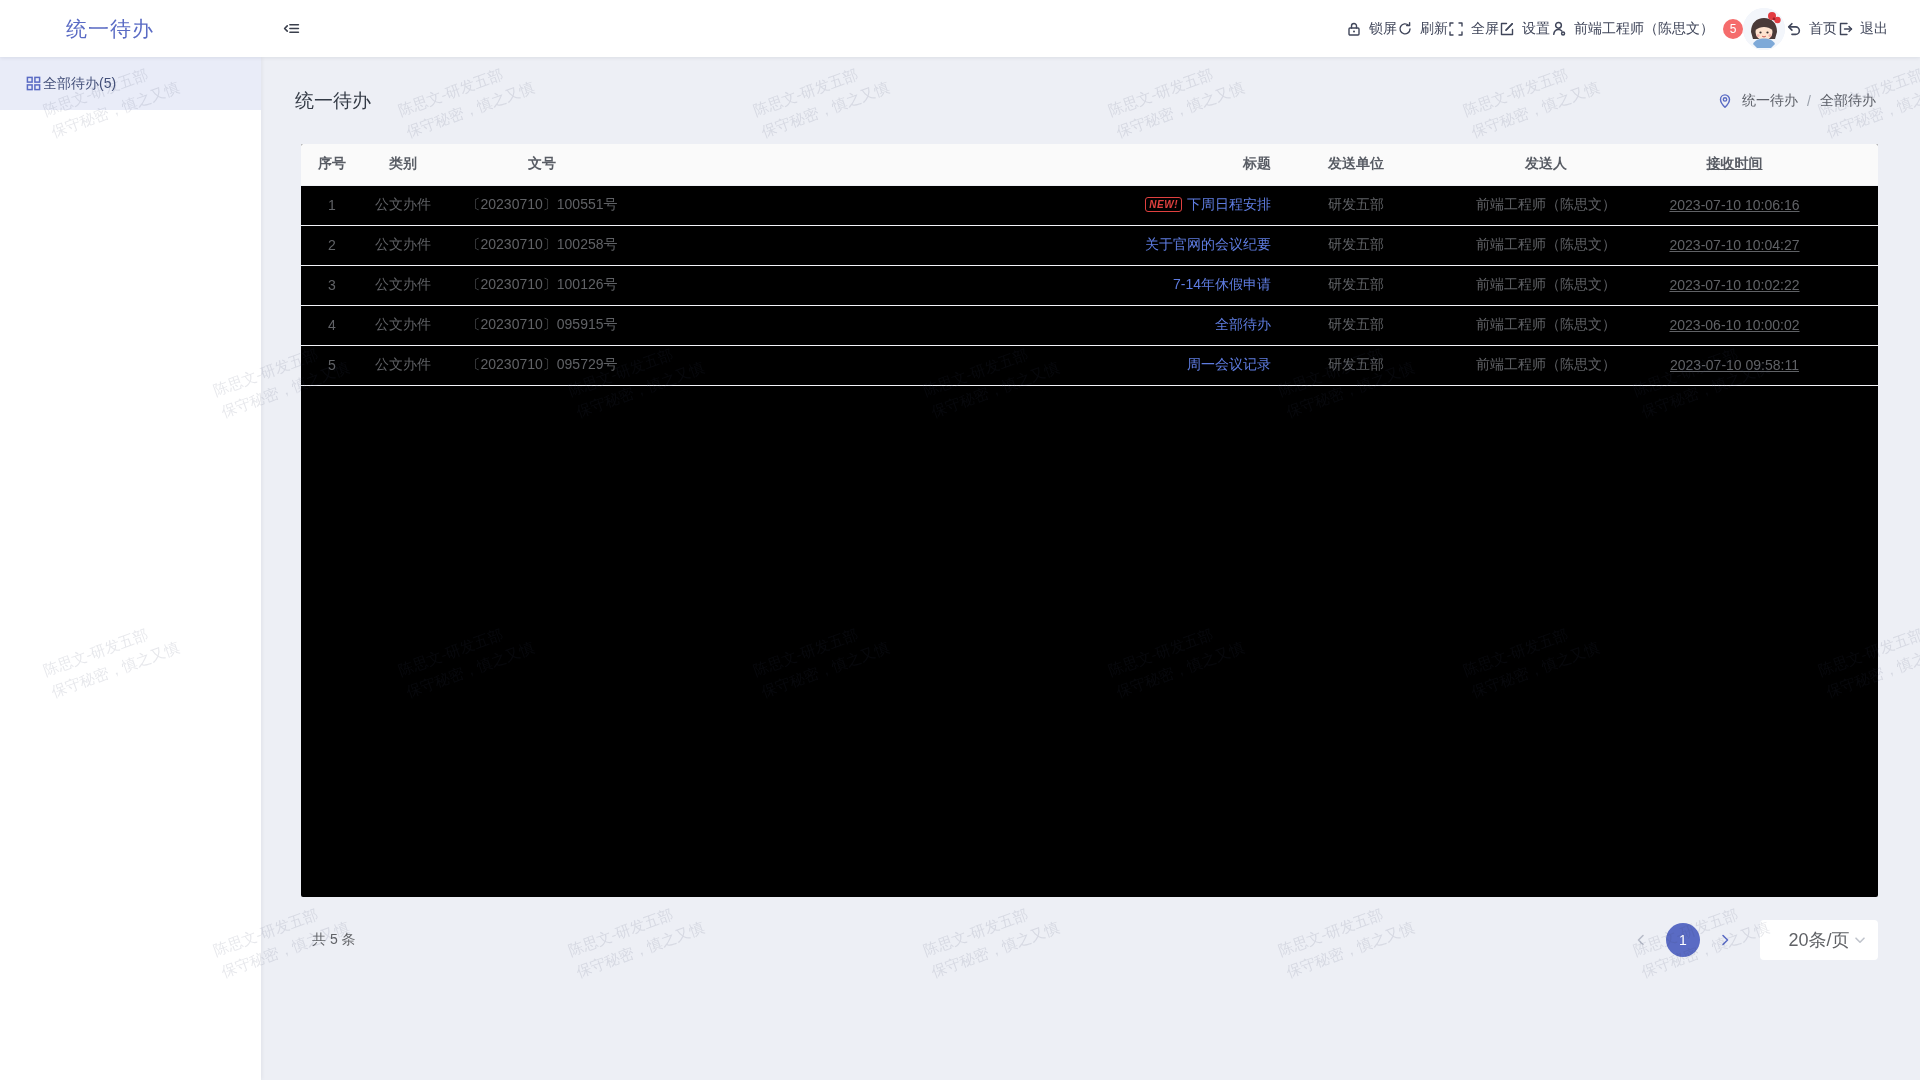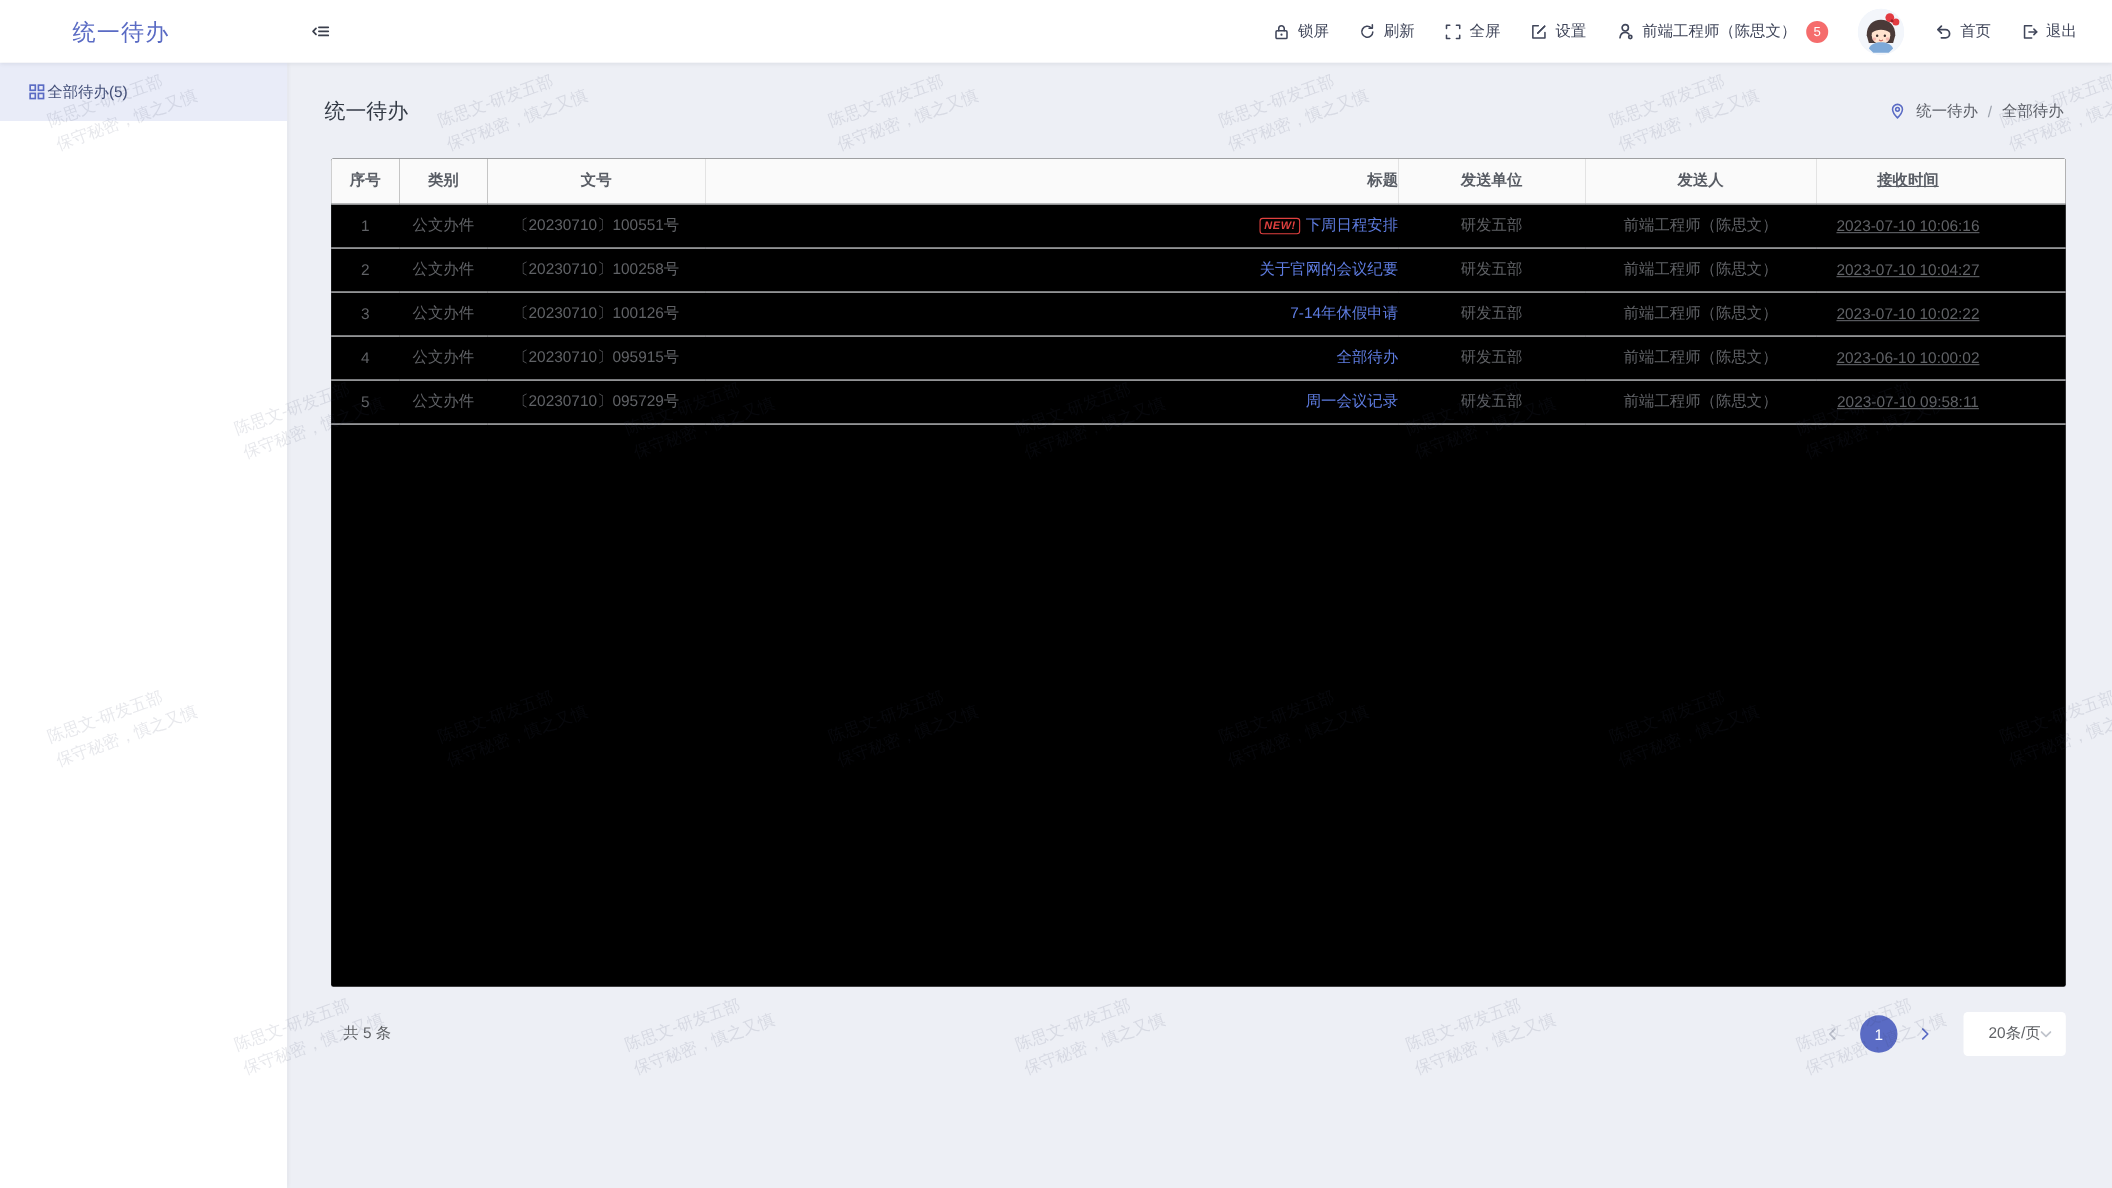--- a/index.html
+++ b/index.html
@@ -16,21 +16,21 @@
   
   .topbar {
     position:absolute; top:0; left:0; width:100%; height:57px;
     background:#ffffff; display:flex; align-items:center;
     box-shadow:0 1px 4px rgba(0,21,41,.08); z-index:5;
   }
   .logo-box { width:261px; padding-left:66px; flex:none; }
   .logo-text { font-size:21px; color:#5a6bc4; letter-spacing:1px; }
   .collapse-btn { margin-left:22px; cursor:pointer; display:flex; align-items:center; }
   .topbar-right {
-    margin-left:auto; display:flex; align-items:center; gap:27px; padding-right:32px;
+    margin-left:auto; display:flex; align-items:center; padding-right:32px;
   }
   .tb-item {
     display:flex; align-items:center; gap:7px;
     font-size:14px; color:#40465a; cursor:pointer; white-space:nowrap;
   }
   .badge-count {
     min-width:20px; height:20px; border-radius:10px; background:#f56c6c;
     color:#fff; font-size:12px; display:flex; align-items:center; justify-content:center;
     margin-left:2px;
   }
@@ -88,23 +88,23 @@
     margin:0 42px 0 40px; height:86px; display:flex; align-items:center;
   }
   .total-label { font-size:14px; color:#606266;margin-left:11px; }
   .pager { margin-left:auto; display:flex; align-items:center; gap:12px; margin-right:22px; }
   .pg-btn { width:26px; height:26px; display:flex; align-items:center; justify-content:center; cursor:pointer; }
   .page-num {
     width:34px; height:34px; border-radius:50%; background:#5a6bc4; color:#fff;
     font-size:14px; display:flex; align-items:center; justify-content:center; cursor:pointer;
   }
   .page-size {
-    width:93px; height:40px; background:#fff; border-radius:4px; position:relative;
+    width:118px; height:40px; background:#fff; border-radius:4px; position:relative;
     display:flex; align-items:center; justify-content:center;
-    font-size:14px; color:#606266; cursor:pointer;
+    font-size:18px; color:#606266; cursor:pointer;
   }
   .page-size .chev { position:absolute; right:12px; top:14px; }
 
   
   .watermark-layer {
     position:absolute; inset:0; overflow:hidden; pointer-events:none; z-index:50;
   }
   .wm {
     position:absolute; transform:rotate(-20deg); transform-origin:left top;
     font-size:15px; line-height:23px; color:rgba(55,65,95,.12); white-space:nowrap;

